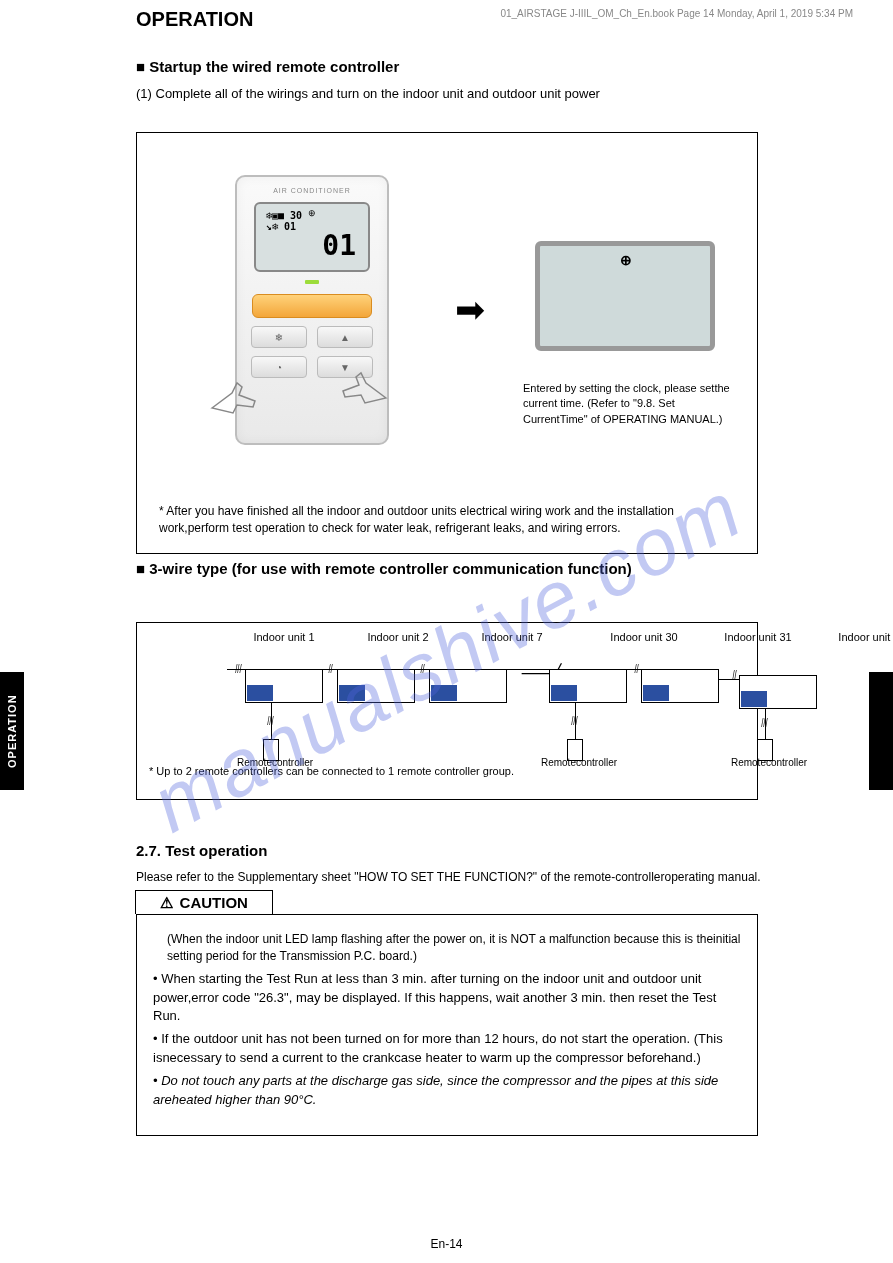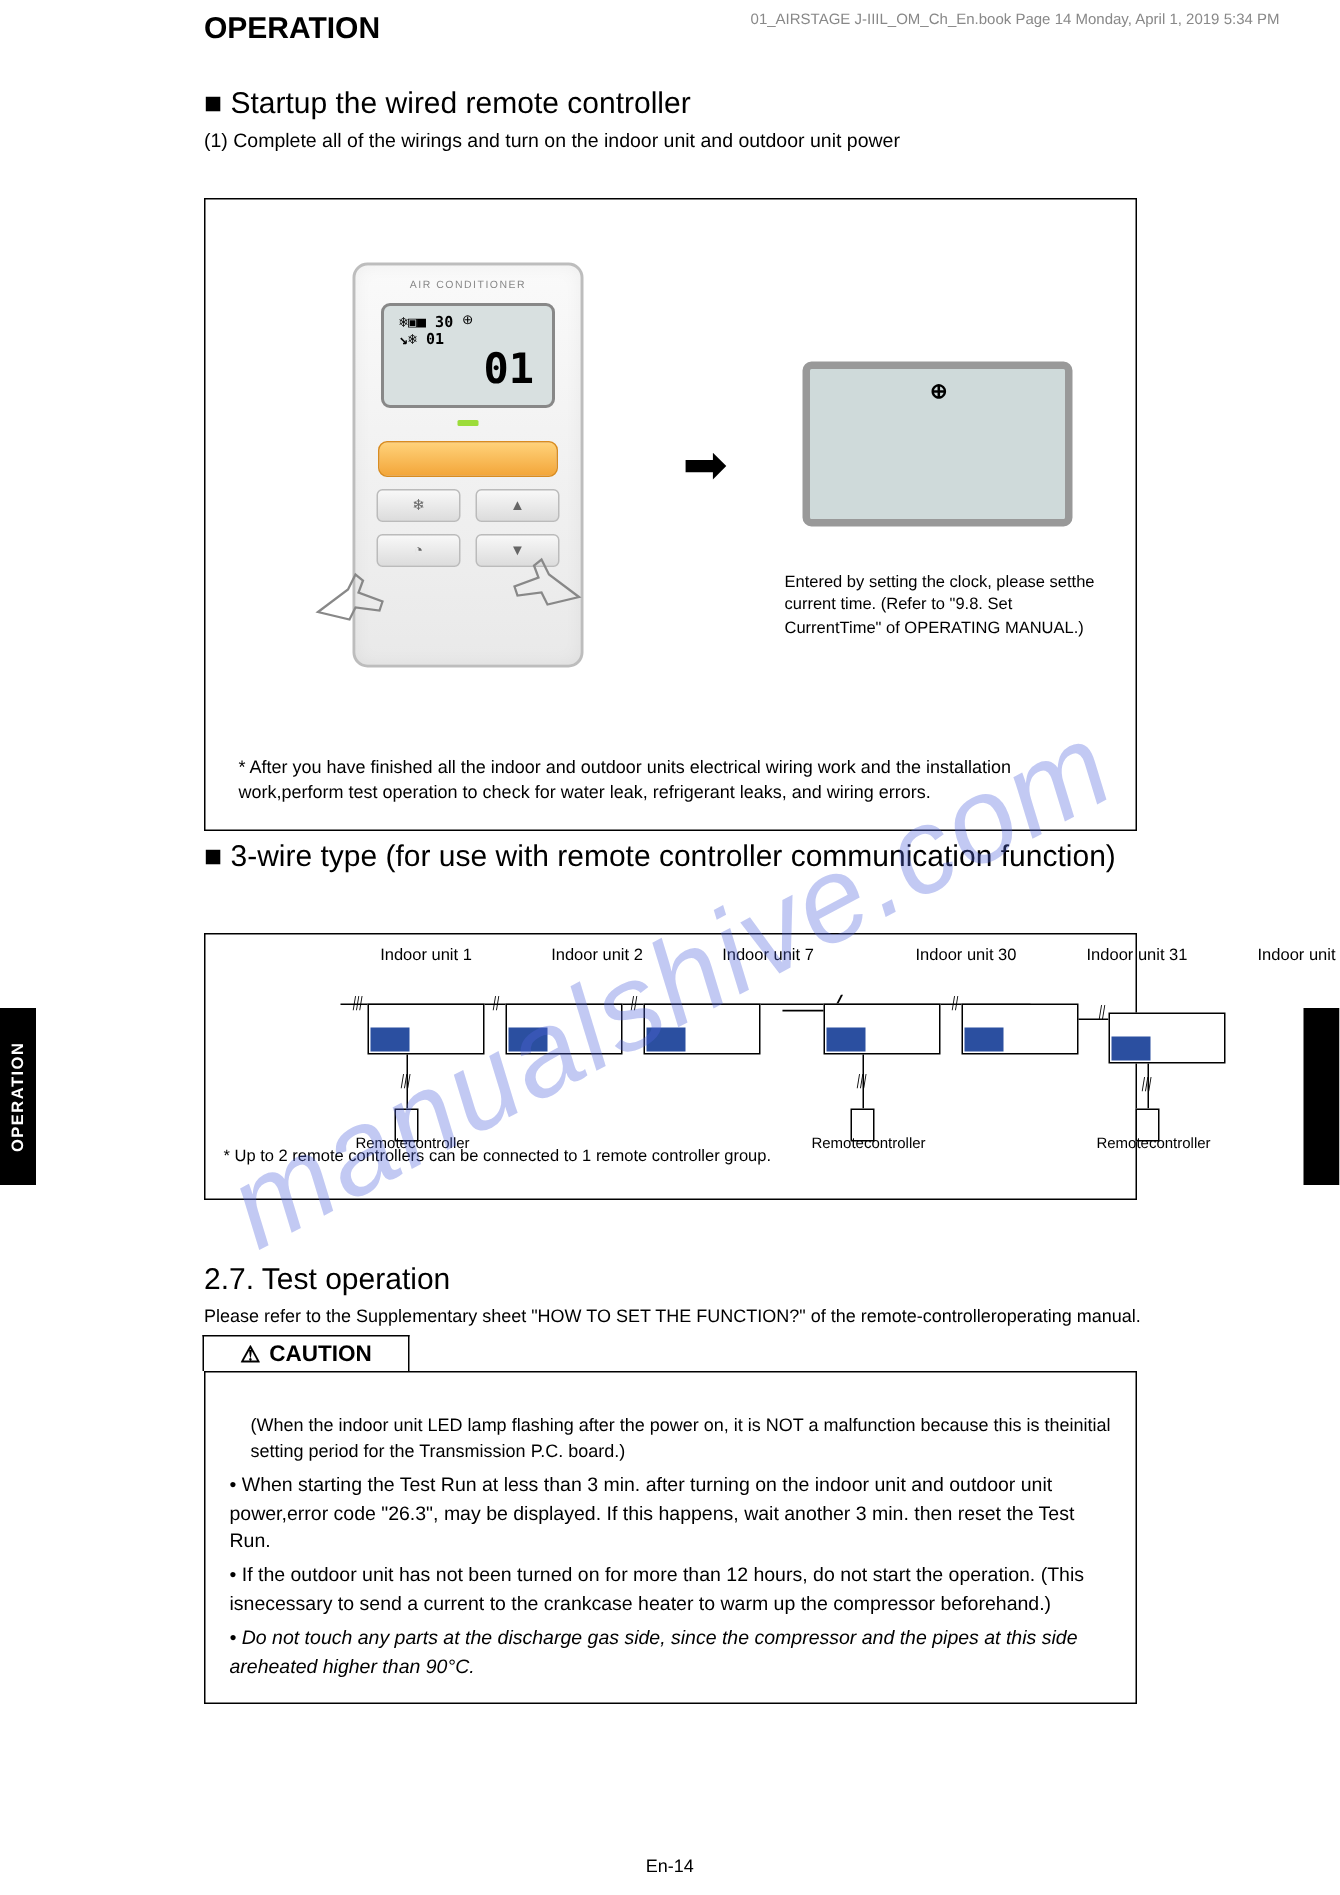--- a/index.html
+++ b/index.html
@@ -16,21 +16,21 @@
     position: absolute;
     left: 0; top: 672px; width: 24px; height: 118px;
     background: #000; color: #fff;
     writing-mode: vertical-rl; text-orientation: mixed;
     transform: rotate(180deg);
     font-size: 11px; font-weight: bold;
     display: flex; align-items: center; justify-content: center;
     letter-spacing: 1px;
   }
   .sidebar-tab-r { position: absolute; right: 0; top: 672px; width: 24px; height: 118px; background: #000; }
-  .section-heading { font-size: 20px; font-weight: normal; margin-bottom: 8px; }
+  .section-heading { font-size: 15px; font-weight: bold; margin-bottom: 8px; }
   .box { border: 1px solid #000; position: absolute; background: #fff; }
   .watermark {
     position: absolute; left: 50%; top: 52%; transform: translate(-50%,-50%) rotate(-28deg);
     font-size: 80px; color: rgba(80,100,220,0.35); font-weight: 400; pointer-events: none; z-index: 5;
     font-style: italic; letter-spacing: 2px;
   }
 
   
   #sec1-head { position: absolute; left: 136px; top: 58px; }
   #sec1-steps { position: absolute; left: 136px; top: 84px; font-size: 13px; line-height: 1.5; width: 640px; }
@@ -96,21 +96,21 @@
   .drop-line { position:absolute; width:1px; background:#000;}
   .gap-sym { position:absolute; font-size:16px; }
   #box2 .note { position:absolute; left:12px; bottom:22px; font-size:11px;}
 
   
   #sec3-head { position:absolute; left:136px; top:842px; }
   #sec3-intro { position:absolute; left:136px; top:868px; font-size:12px; line-height:1.5; width:630px;}
   .caution-box { position:absolute; left:136px; top:914px; width:622px; height:222px; }
   .caution-tab { position:absolute; left:-1px; top:-24px; width:138px; height:24px; background:#fff; border:1px solid #000; border-bottom:none; display:flex; align-items:center; justify-content:center; font-size:15px; font-weight:bold;}
   .caution-body { border:1px solid #000; width:100%; height:100%; padding:14px 16px; font-size:13px; line-height:1.45;}
-  .caution-body .sub { font-size:12px; padding-left:14px; margin-top:13px;}
+  .caution-body .sub { font-size:12px; padding-left:14px; margin-top:2px;}
   .pg-bottom { position:absolute; left:50%; bottom:12px; transform:translateX(-50%); font-size:12px;}
 </style>
 </head>
 <body>
 
 <div class="page-num-top">01_AIRSTAGE J-IIIL_OM_Ch_En.book  Page 14  Monday, April 1, 2019  5:34 PM</div>
 <div class="page-title">OPERATION</div>
 <div class="sidebar-tab">OPERATION</div>
 <div class="sidebar-tab-r"></div>
 

